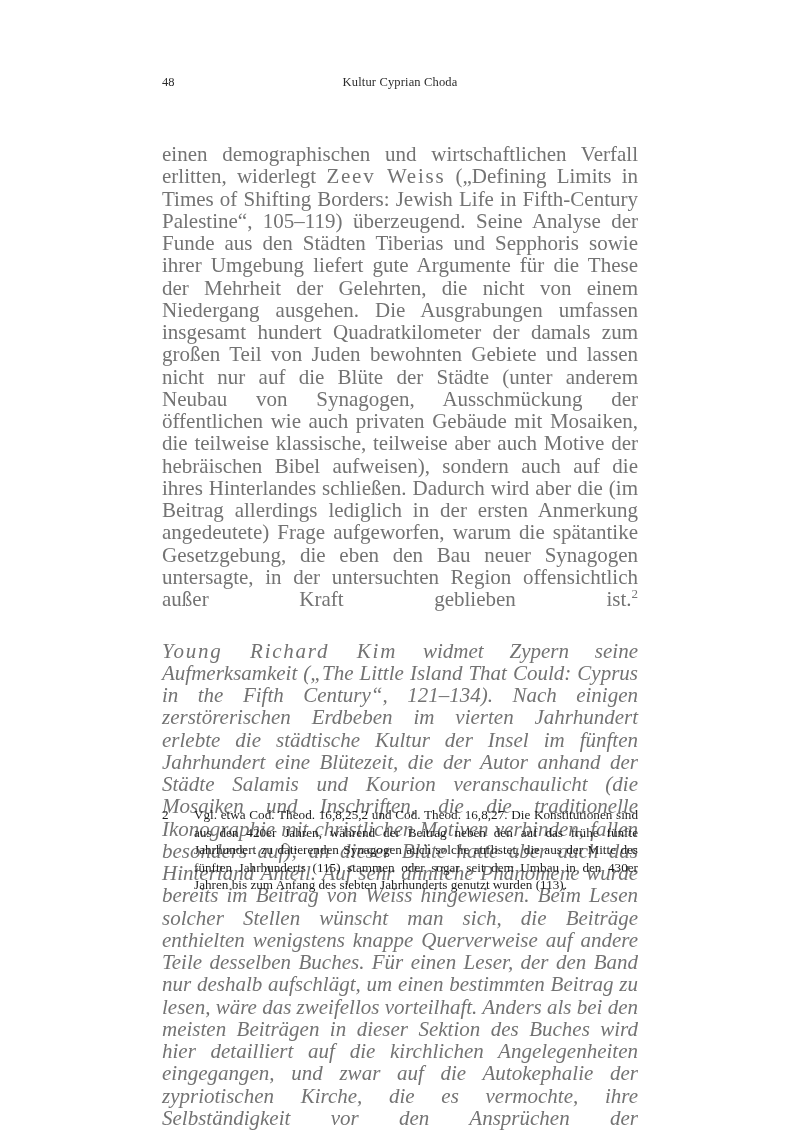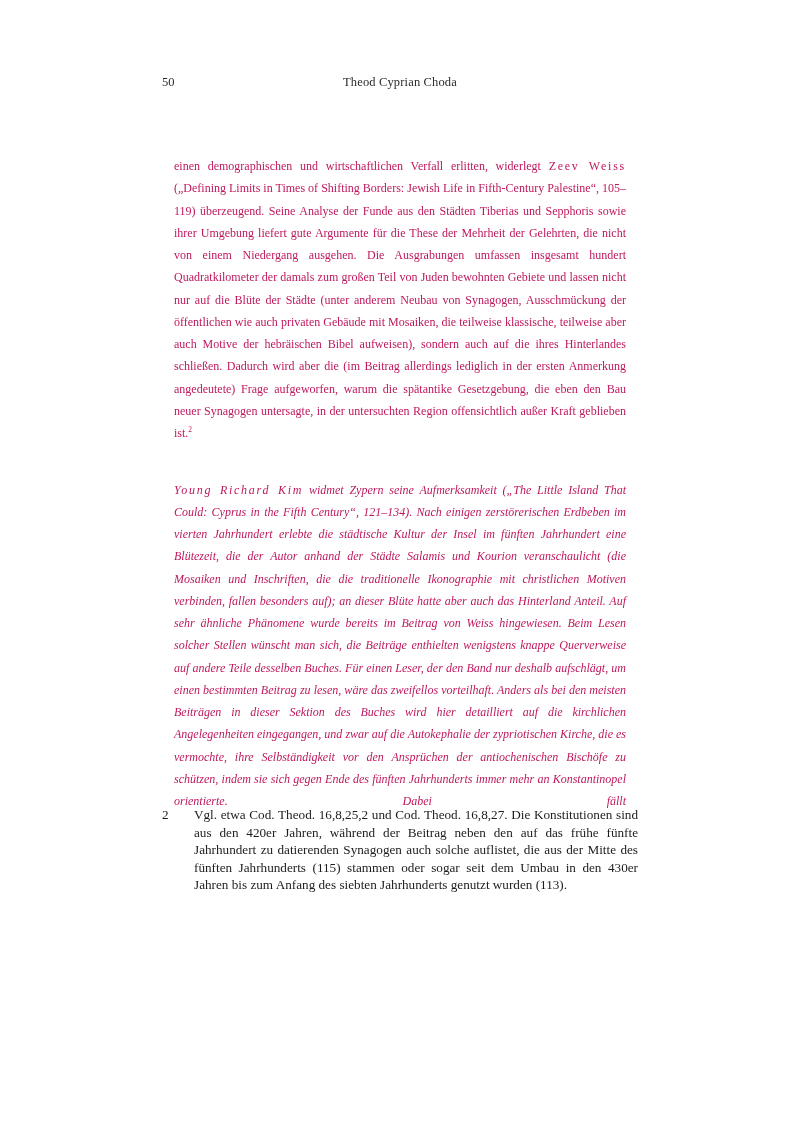--- a/index.html
+++ b/index.html
@@ -47,27 +47,27 @@
   }
 
   
   .textblock {
     position: absolute;
     left: 162px;
     top: 143px;
     width: 476px;
   }
   .body-par {
-    margin: 12px;
-    font-size: 12px;
+    margin: 0;
+    font-size: 21px;
     line-height: 22.25px;
     text-align: justify;
     text-justify: inter-word;
     hyphens: manual;
-    color: #be185d;
+    color: #737373;
     font-kerning: normal;
   }
   .body-par + .body-par {
     margin-top: 7px;
     font-style: italic;
   }
   .body-par:last-child {
     text-align: justify;
   }
   
@@ -118,22 +118,22 @@
   .fn-text {
     display: block;
   }
 </style>
 </head>
 <body>
 
 <div class="page">
 
   <div class="page-header">
-    <span class="folio">50</span>
-    <span class="running-head">Theod Cyprian Choda</span>
+    <span class="folio">48</span>
+    <span class="running-head">Kultur Cyprian Choda</span>
   </div>
 
   <div class="textblock">
 
     <p class="body-par"><span>einen demographischen und wirtschaftlichen Verfall erlitten, widerlegt </span><span class="spaced-name">Zeev Weiss</span><span> („Defining Limits in Times of Shifting Borders: Jewish Life in Fifth-Century Palestine“, 105–119) überzeugend. Seine Analyse der Funde aus den Städten Tiberias und Sepphoris sowie ihrer Umgebung liefert gute Argumente für die These der Mehrheit der Gelehrten, die nicht von einem Niedergang ausgehen. Die Ausgrabungen umfassen insgesamt hundert Quadratkilometer der damals zum großen Teil von Juden bewohnten Gebiete und lassen nicht nur auf die Blüte der Städte (unter anderem Neubau von Synagogen, Ausschmückung der öffentlichen wie auch privaten Gebäude mit Mosaiken, die teilweise klassische, teilweise aber auch Motive der hebräischen Bibel aufweisen), sondern auch auf die ihres Hinterlandes schließen. Dadurch wird aber die (im Beitrag allerdings lediglich in der ersten Anmerkung angedeutete) Frage aufgeworfen, warum die spätantike Gesetzgebung, die eben den Bau neuer Synagogen untersagte, in der untersuchten Region offensichtlich außer Kraft geblieben ist.</span><sup class="fn-ref">2</sup></p>
 
     <p class="body-par"><span class="spaced-name">Young Richard Kim</span><span> widmet Zypern seine Aufmerksamkeit („The Little Island That Could: Cyprus in the Fifth Century“, 121–134). Nach einigen zerstörerischen Erdbeben im vierten Jahrhundert erlebte die städtische Kultur der Insel im fünften Jahrhundert eine Blütezeit, die der Autor anhand der Städte Salamis und Kourion veranschaulicht (die Mosaiken und Inschriften, die die traditionelle Ikonographie mit christlichen Motiven verbinden, fallen besonders auf); an dieser Blüte hatte aber auch das Hinterland Anteil. Auf sehr ähnliche Phänomene wurde bereits im Beitrag von Weiss hingewiesen. Beim Lesen solcher Stellen wünscht man sich, die Beiträge enthielten wenigstens knappe Querverweise auf andere Teile desselben Buches. Für einen Leser, der den Band nur deshalb aufschlägt, um einen bestimmten Beitrag zu lesen, wäre das zweifellos vorteilhaft. Anders als bei den meisten Beiträgen in dieser Sektion des Buches wird hier detailliert auf die kirchlichen Angelegenheiten eingegangen, und zwar auf die Autokephalie der zypriotischen Kirche, die es vermochte, ihre Selbständigkeit vor den Ansprüchen der antiochenischen Bischöfe zu schützen, indem sie sich gegen Ende des fünften Jahrhunderts immer mehr an Konstantinopel orientierte. Dabei fällt</span></p>
 
   </div>
 

